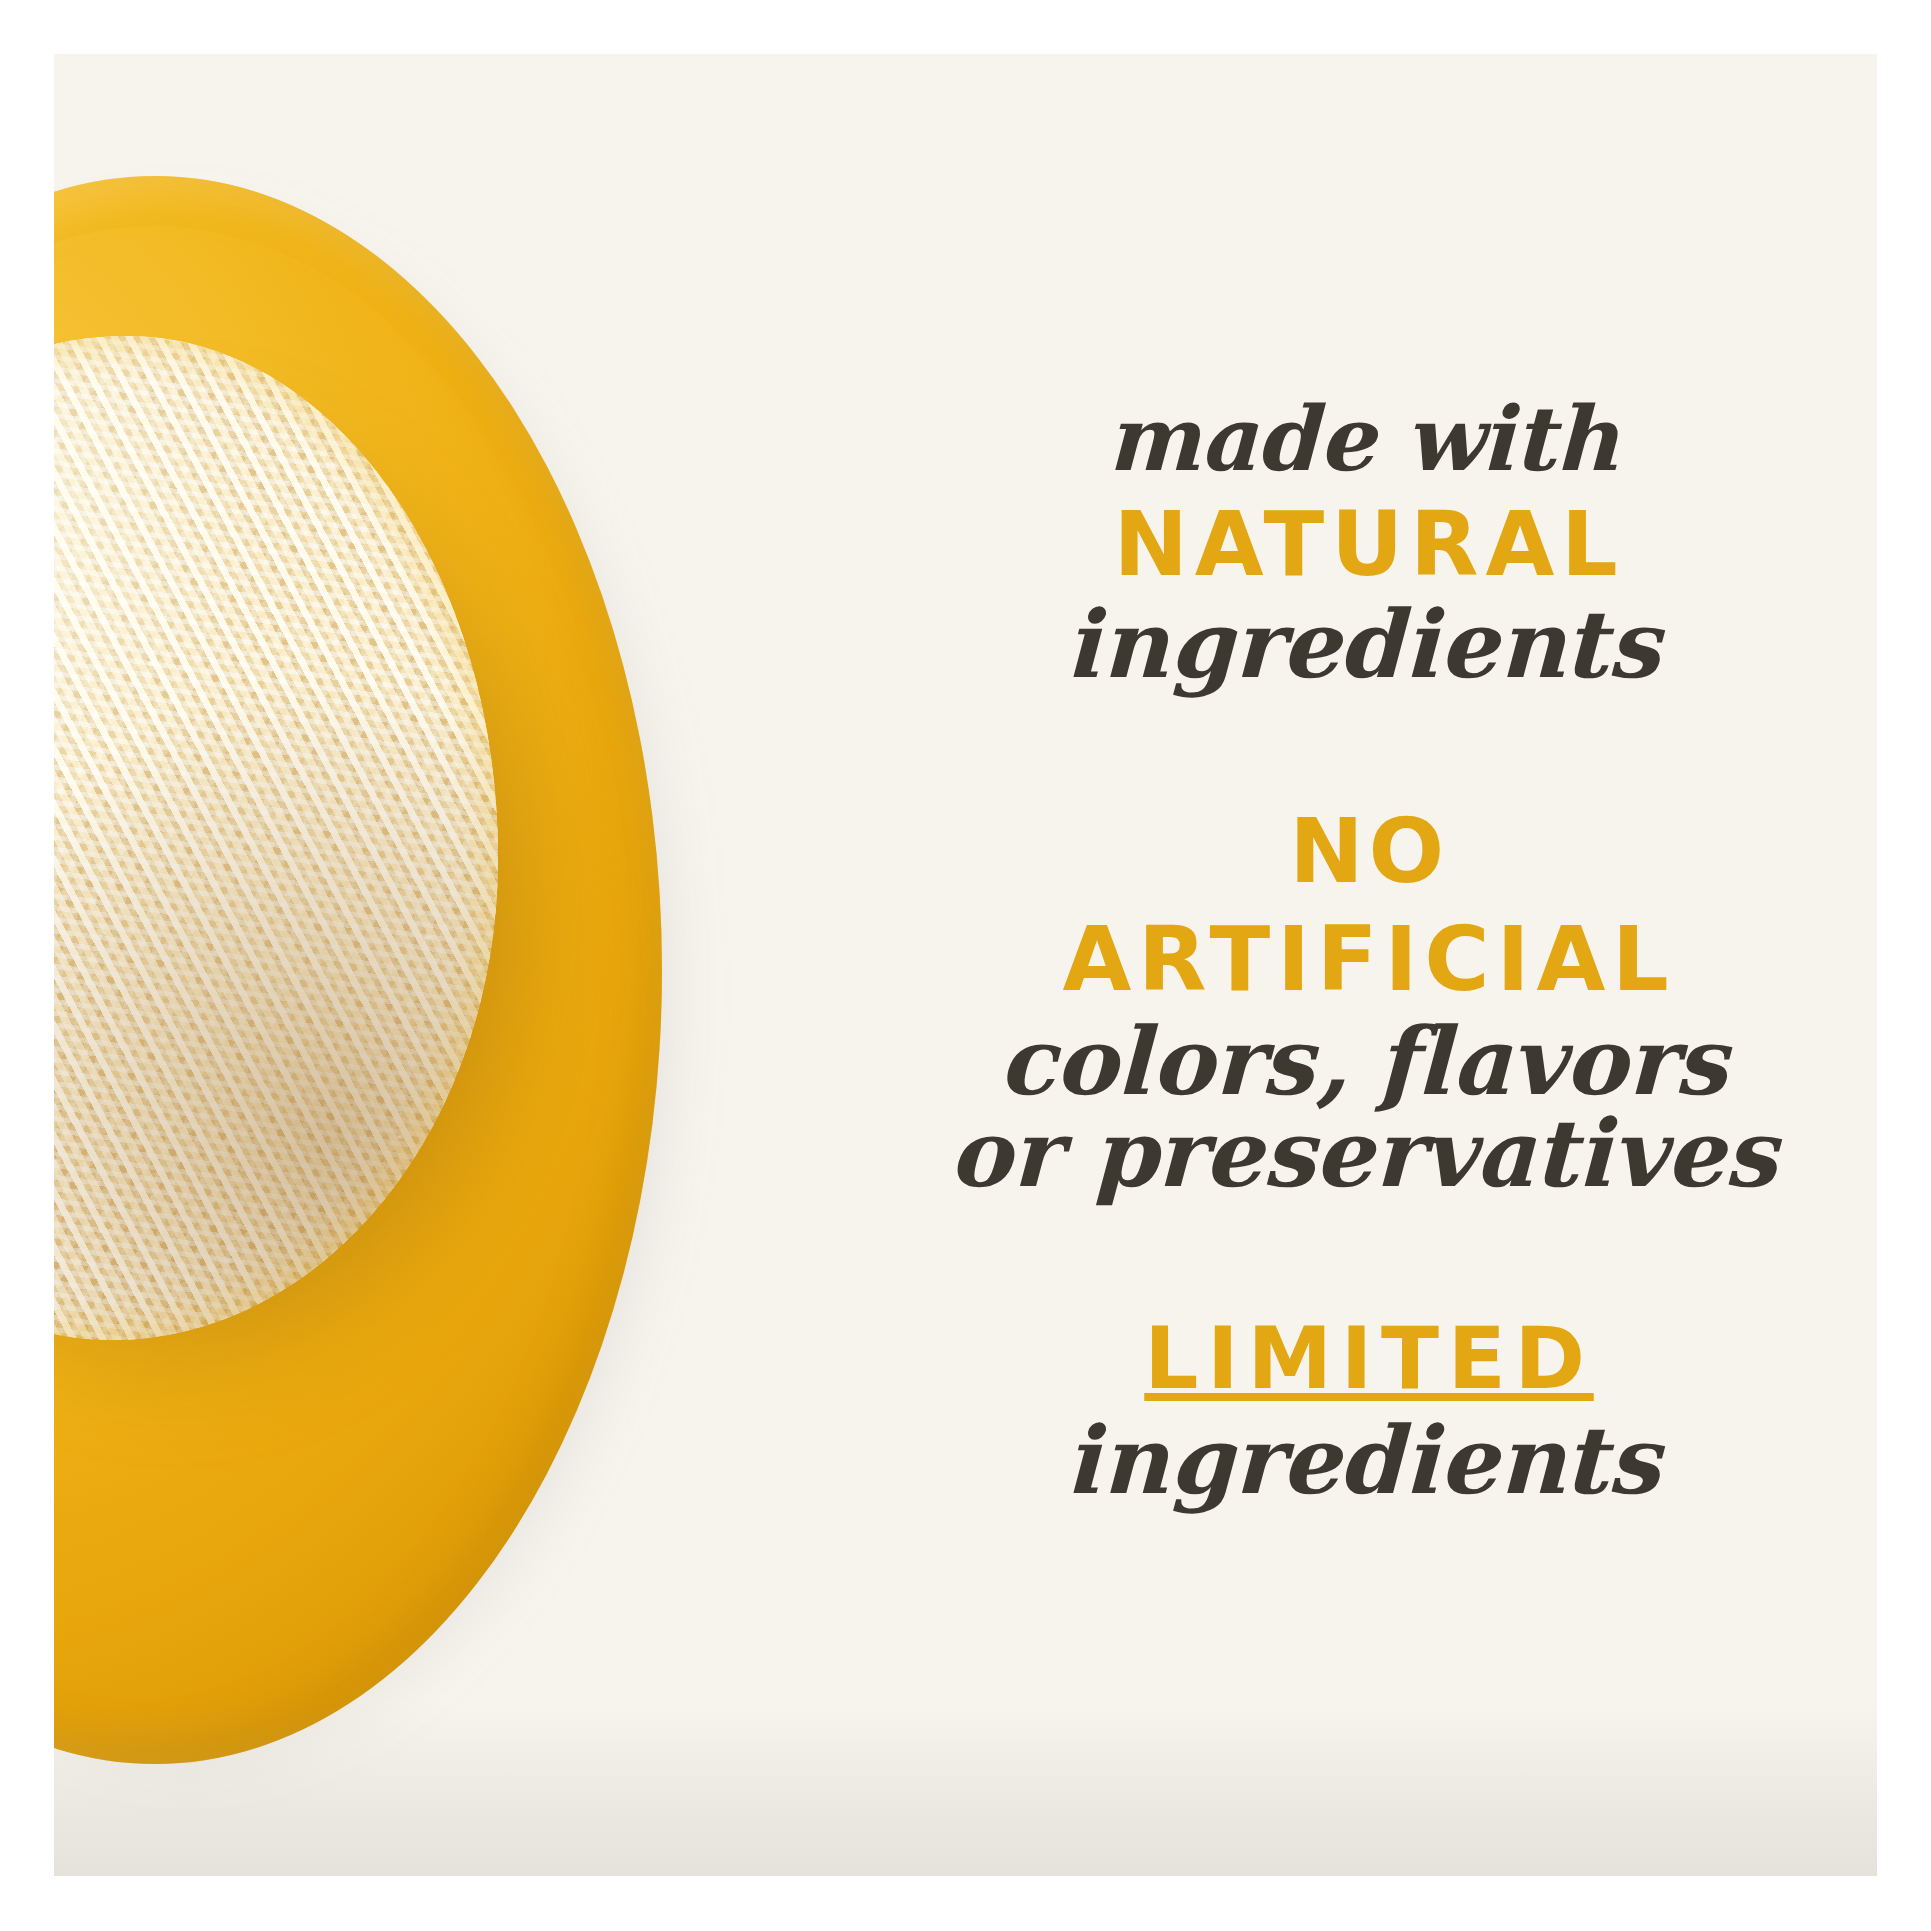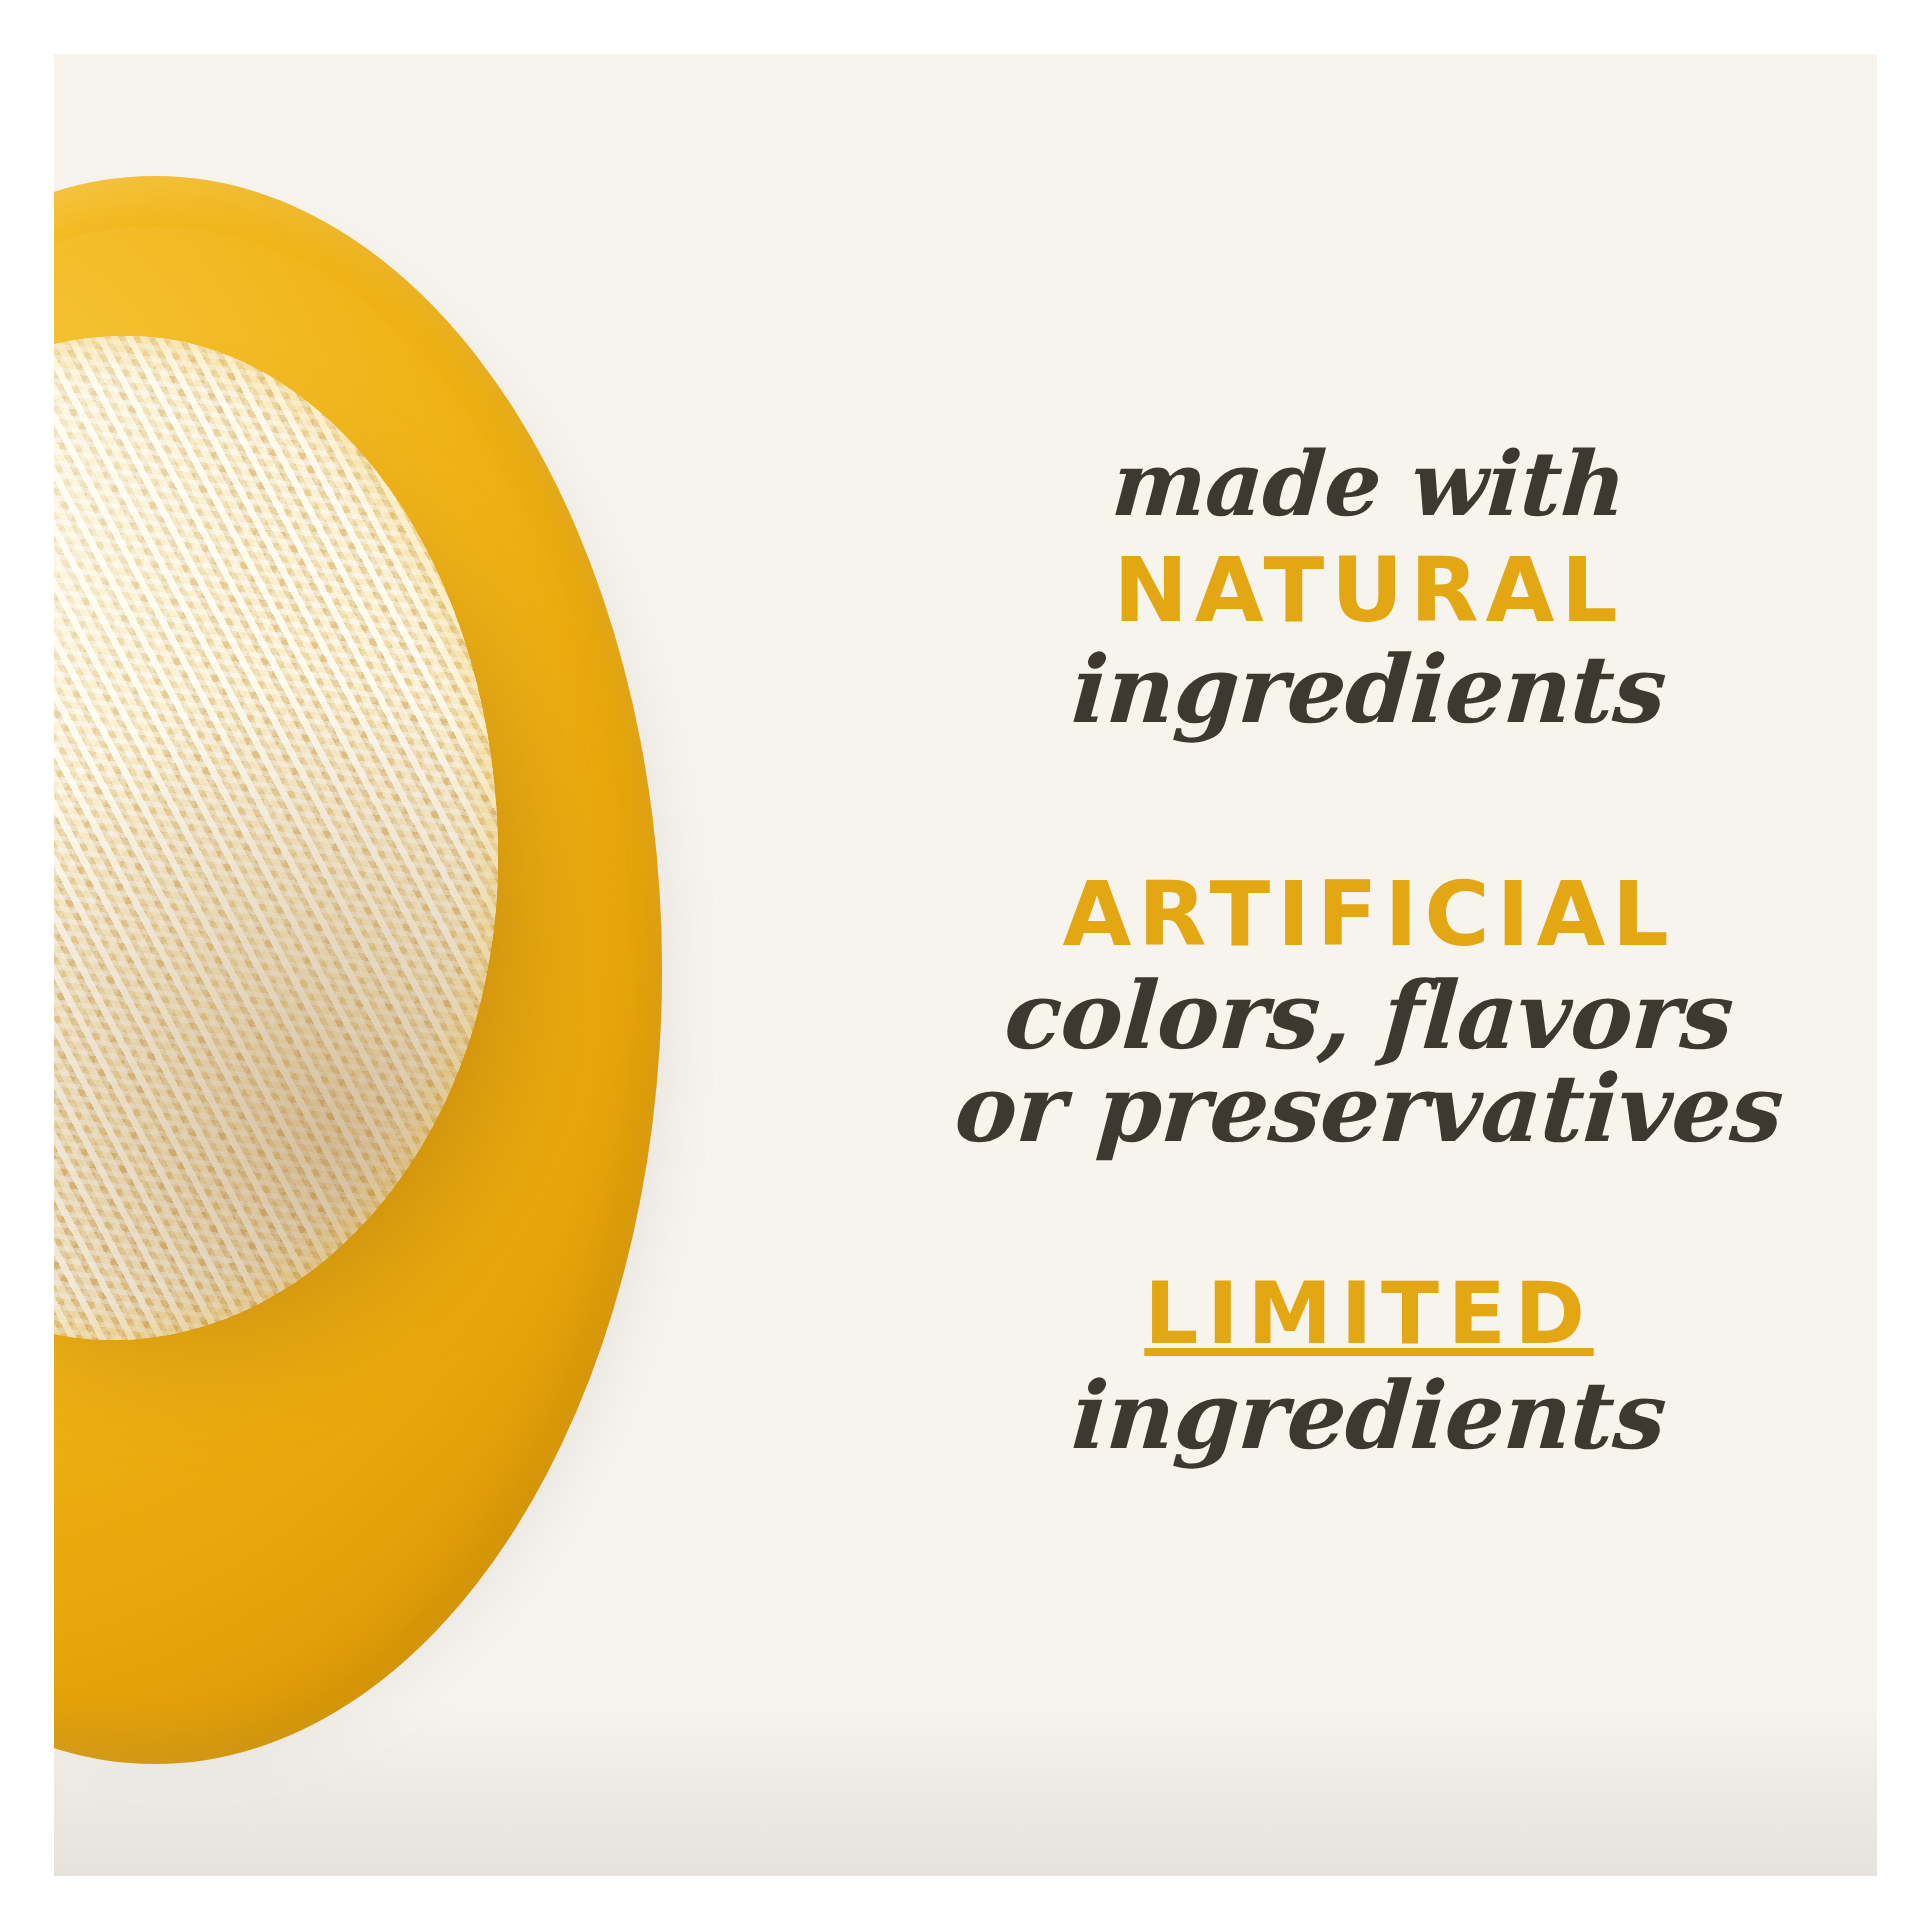--- a/index.html
+++ b/index.html
@@ -284,20 +284,21 @@
 
     <div class="claims">
 
       <div class="claim">
         <span class="script c1-l1">made with</span>
         <span class="block c1-l2">NATURAL</span>
         <span class="script c1-l3">ingredients</span>
       </div>
 
       <div class="claim">
+        <span class="block c2-l1">NO</span>
         <span class="block c2-l2">ARTIFICIAL</span>
         <span class="script c2-l3">colors, flavors</span>
         <span class="script c2-l4">or preservatives</span>
       </div>
 
       <div class="claim">
         <span class="block c3-l1">LIMITED</span>
         <span class="script c3-l2">ingredients</span>
       </div>
 

